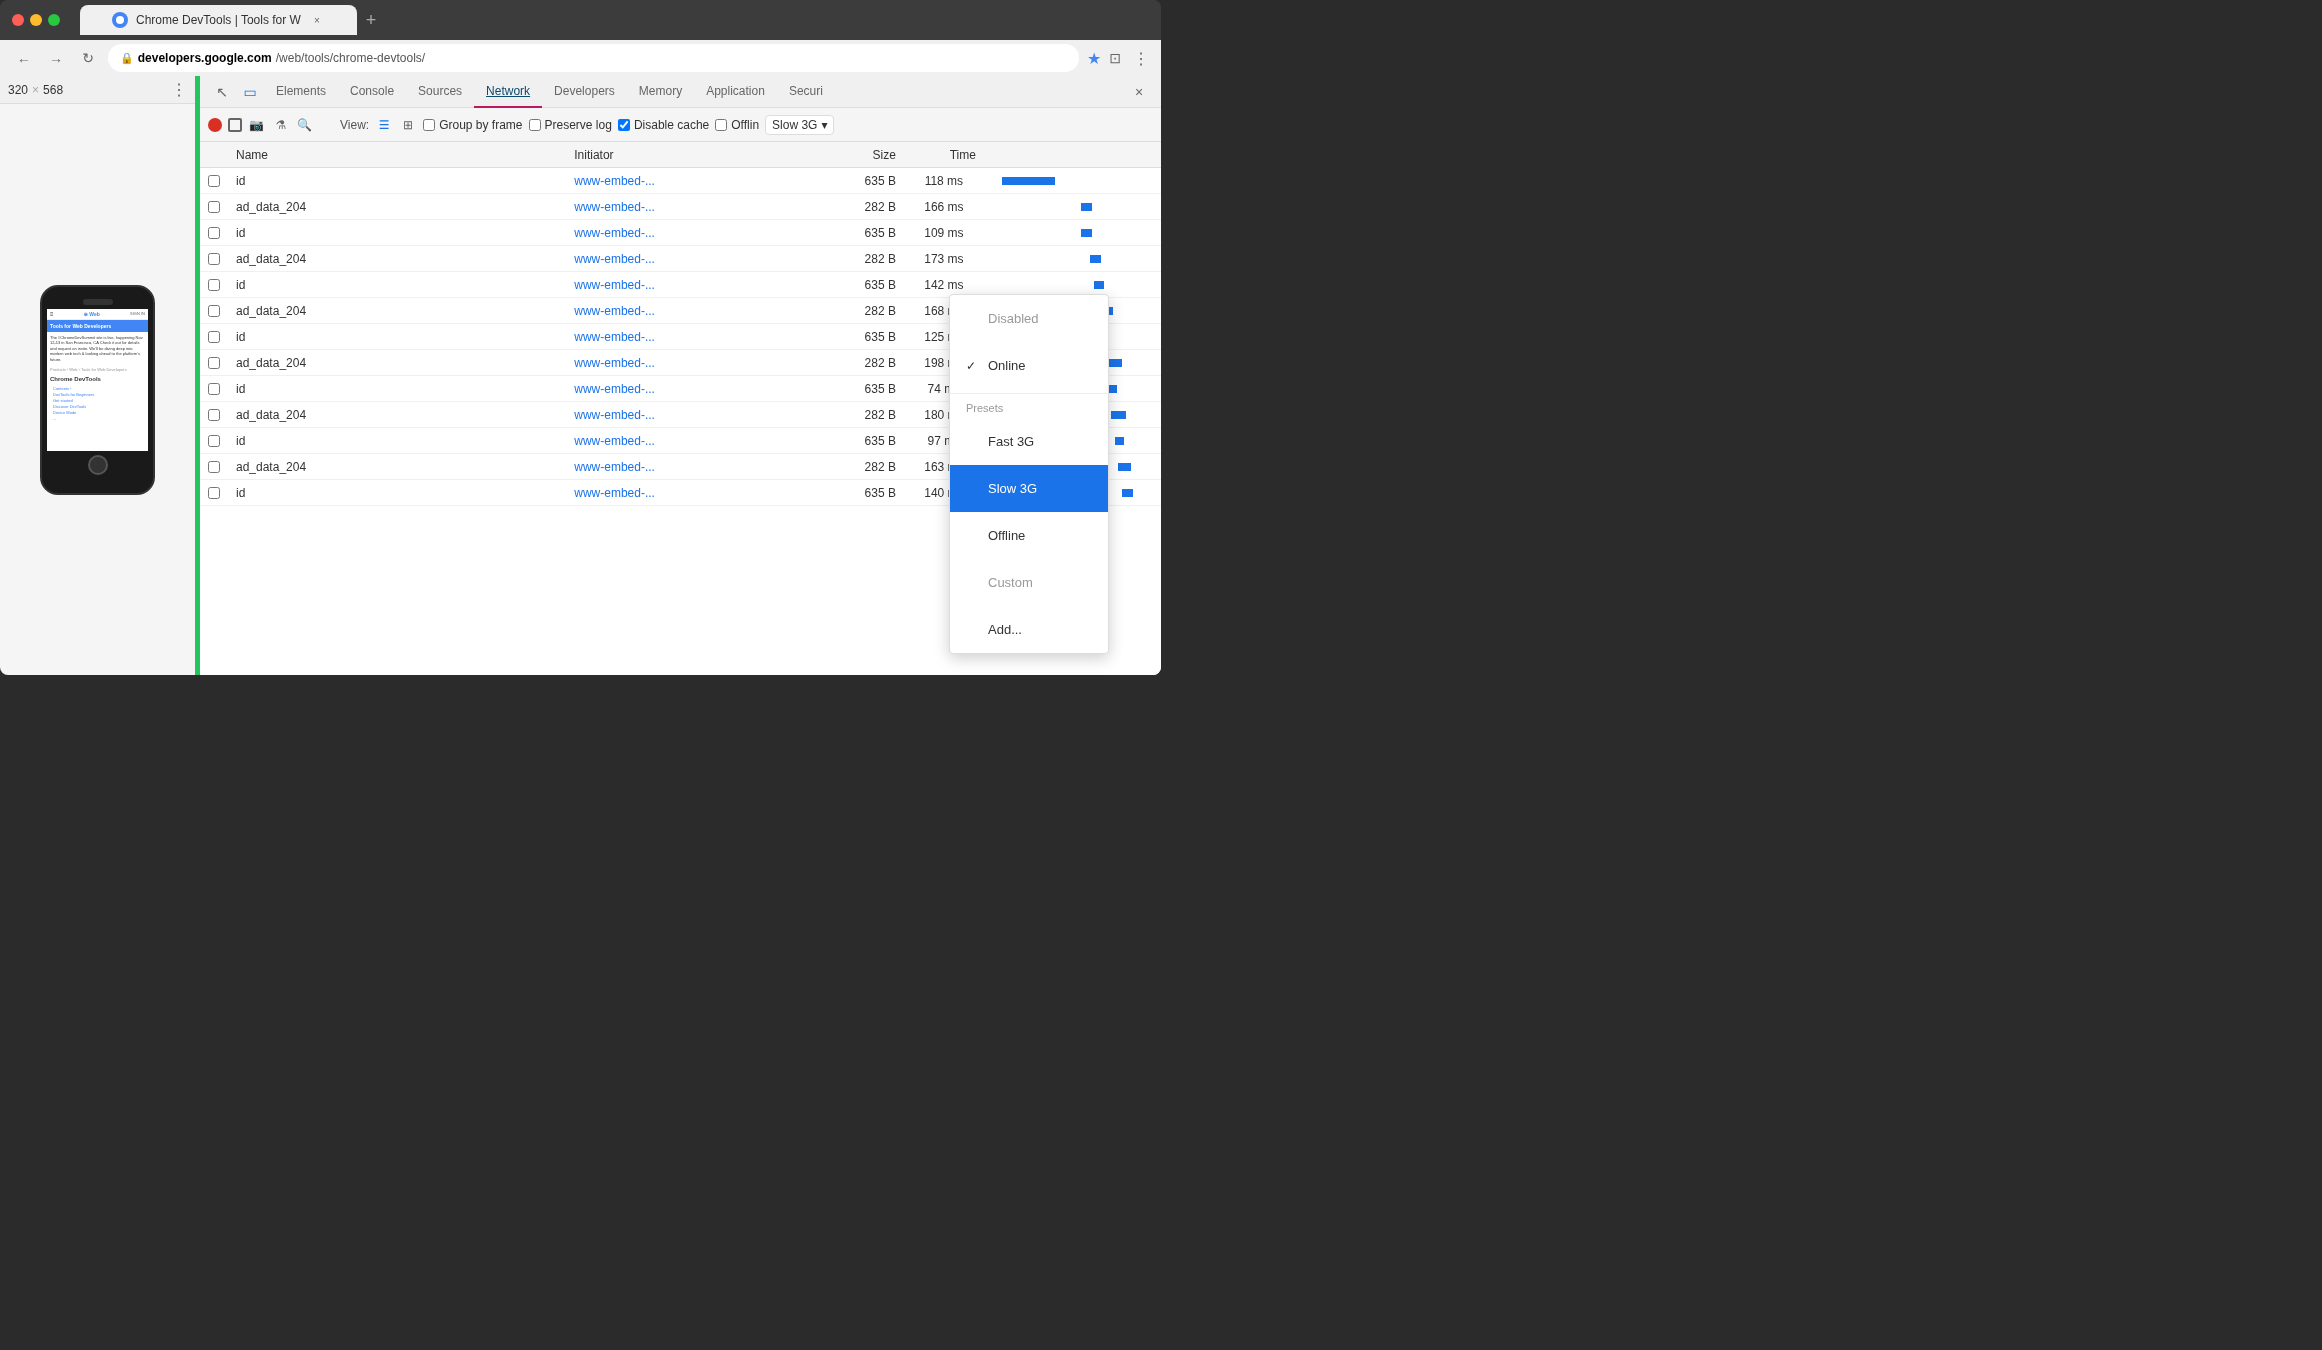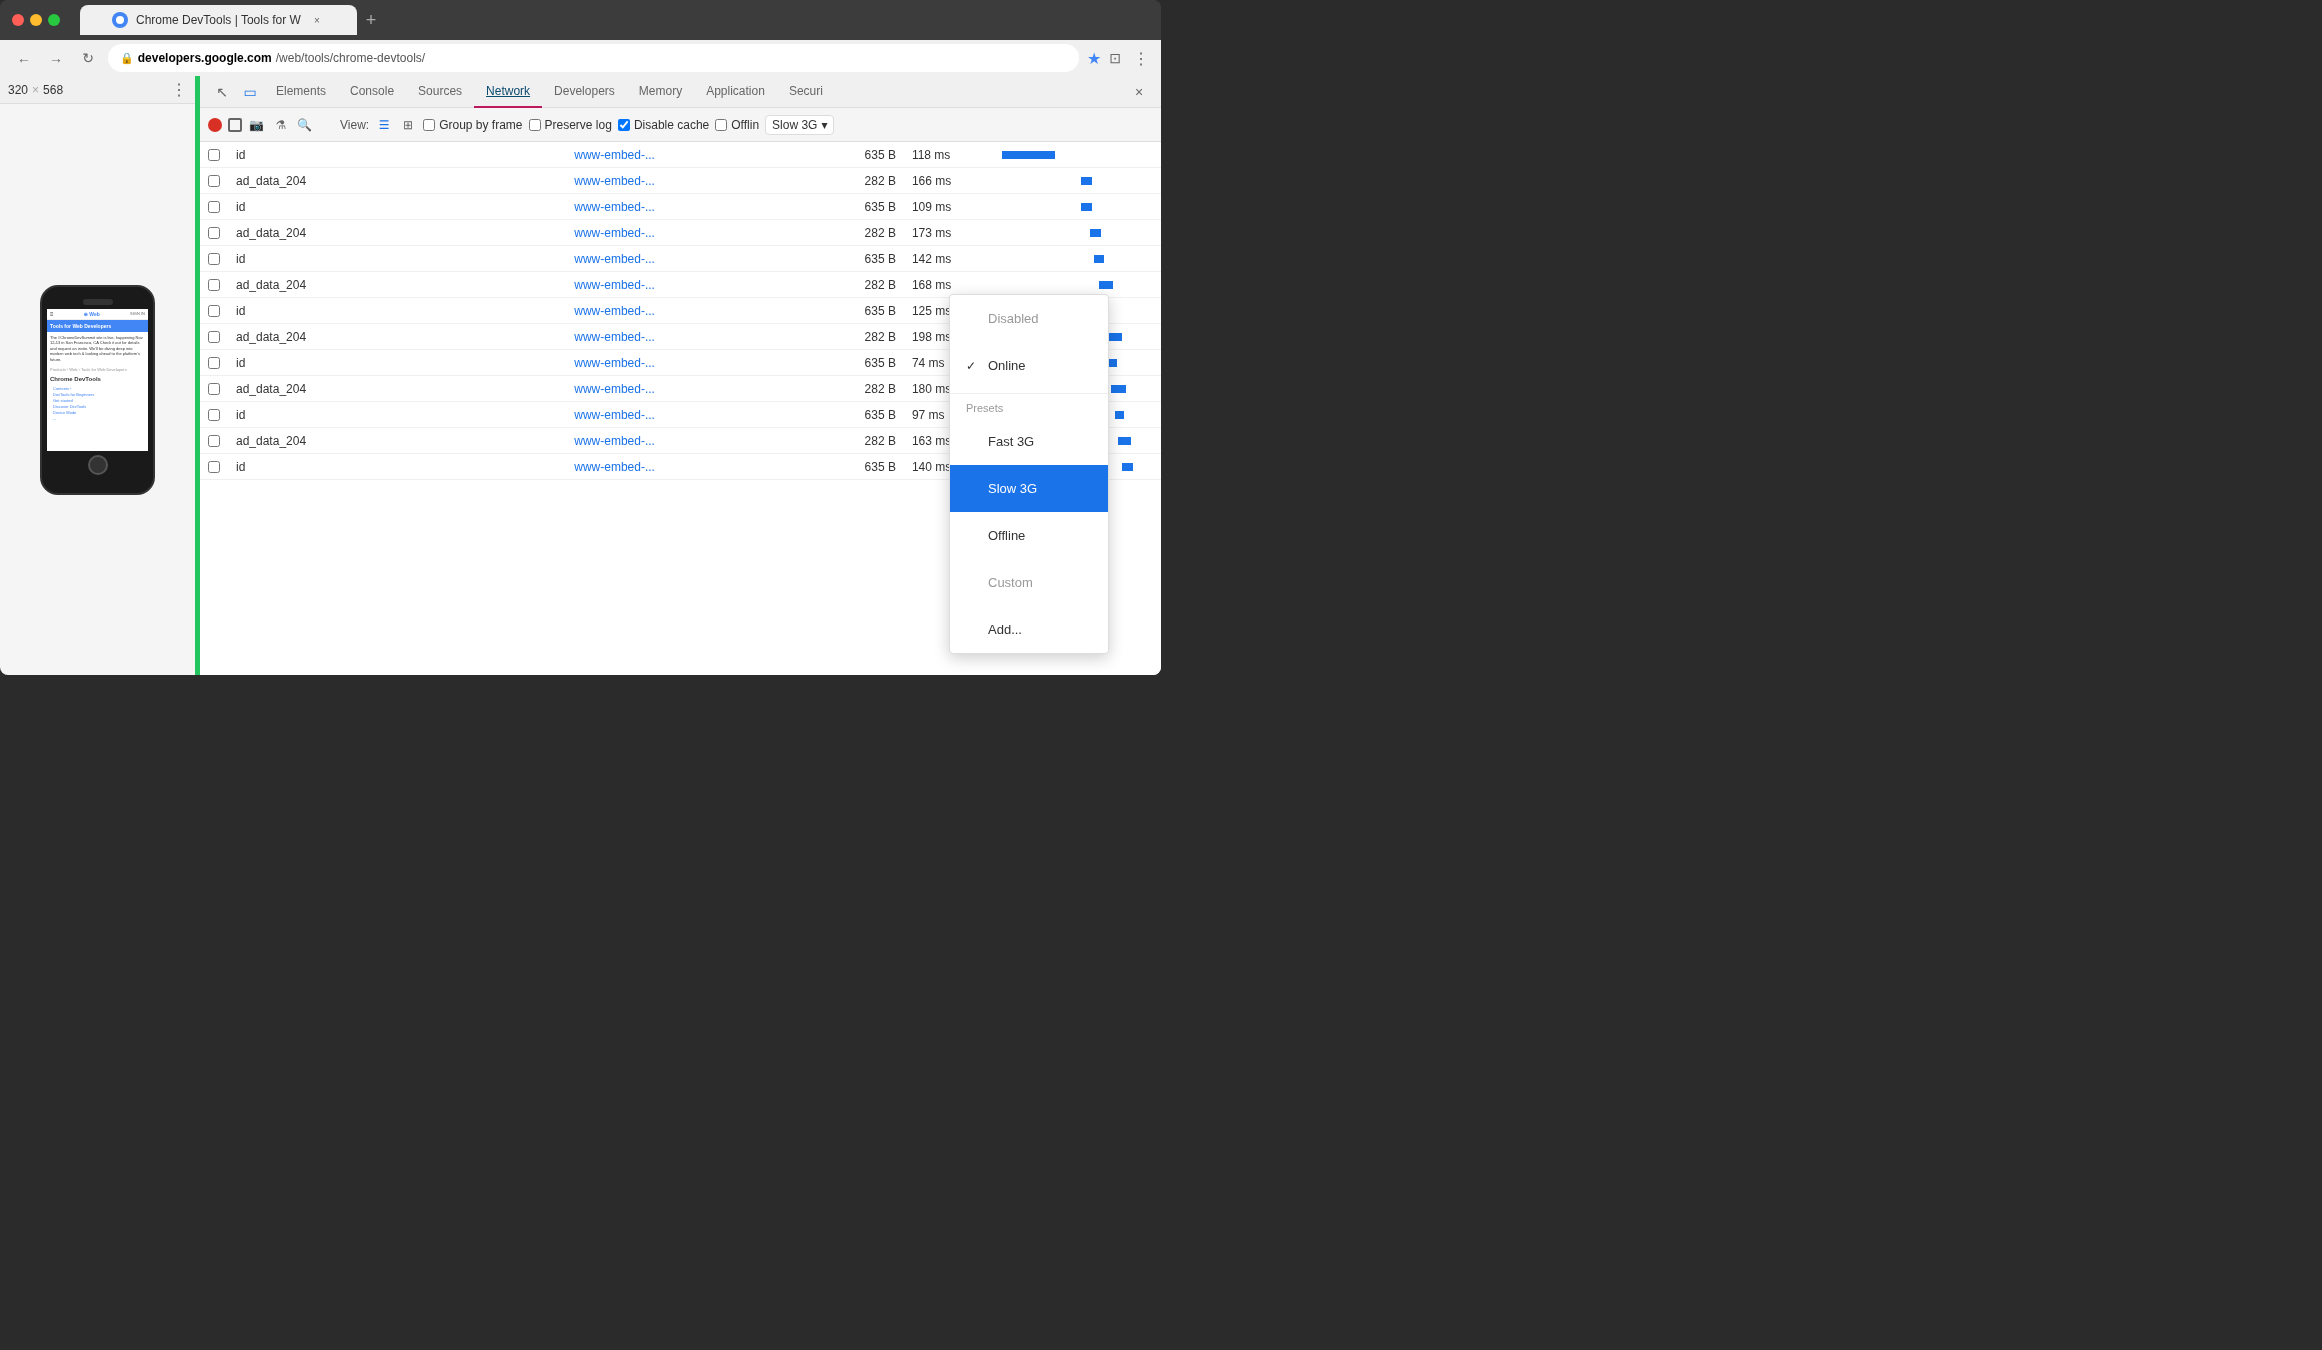--- a/index.html
+++ b/index.html
@@ -89,21 +89,21 @@
     .th-size { width: 80px; text-align: right; padding: 0 8px; }
     .th-time { width: 80px; text-align: right; padding: 0 8px; }
     .th-waterfall { flex: 1; padding: 0 8px; }
 
     .table-row { display: flex; align-items: center; border-bottom: 1px solid #f0f0f0; height: 26px; font-size: 12px; }
     .td-checkbox { width: 28px; display: flex; justify-content: center; }
     .td-checkbox input { width: 12px; height: 12px; }
     .td-name { flex: 2; padding: 0 8px; color: #333; overflow: hidden; text-overflow: ellipsis; white-space: nowrap; }
     .td-initiator { flex: 1.5; padding: 0 8px; color: #1a73e8; overflow: hidden; text-overflow: ellipsis; white-space: nowrap; }
     .td-size { width: 80px; text-align: right; padding: 0 8px; color: #333; }
-    .td-time { width: 80px; text-align: left; padding: 0 8px; color: #333; }
+    .td-time { width: 80px; text-align: center; padding: 0 8px; color: #333; }
     .td-waterfall { flex: 1; padding: 0 8px; position: relative; height: 100%; display: flex; align-items: center; }
     .waterfall-bar { height: 8px; background: #1a73e8; position: absolute; }
 
     .status-bar { background: #f5f5f5; border-top: 1px solid #ddd; padding: 4px 8px; font-size: 12px; color: #333; }
 
     
     .dropdown-overlay { position: absolute; top: 0; left: 0; width: 100%; height: 100%; pointer-events: none; }
     .dropdown-menu { position: absolute; top: 218px; right: 52px; background: white; border: 1px solid #ddd; border-radius: 4px; box-shadow: 0 4px 16px rgba(0,0,0,0.2); width: 160px; z-index: 100; pointer-events: all; }
     .menu-item { padding: 16px 16px; font-size: 13px; color: #333; cursor: pointer; display: flex; align-items: center; gap: 8px; }
     .menu-item.selected { background: #1a73e8; color: white; }
@@ -243,20 +243,28 @@
           <span>Offlin</span>
         </label>
         <div class="network-dropdown">
           <span>Slow 3G</span>
           <span>▾</span>
         </div>
       </div>
 
 
       <div class="network-table">
+        <div class="table-header">
+          <div class="th-checkbox"></div>
+          <div class="th-name">Name</div>
+          <div class="th-initiator">Initiator</div>
+          <div class="th-size">Size</div>
+          <div class="th-time">Time</div>
+          <div class="th-waterfall"></div>
+        </div>
         <div id="table-body">
             <div class="table-row">
       <div class="td-checkbox">
                 <input type="checkbox" style="">
               </div>
       <div class="td-name">id</div>
       <div class="td-initiator">www-embed-...</div>
       <div class="td-size">635 B</div>
       <div class="td-time">118 ms</div>
       <div class="td-waterfall">

